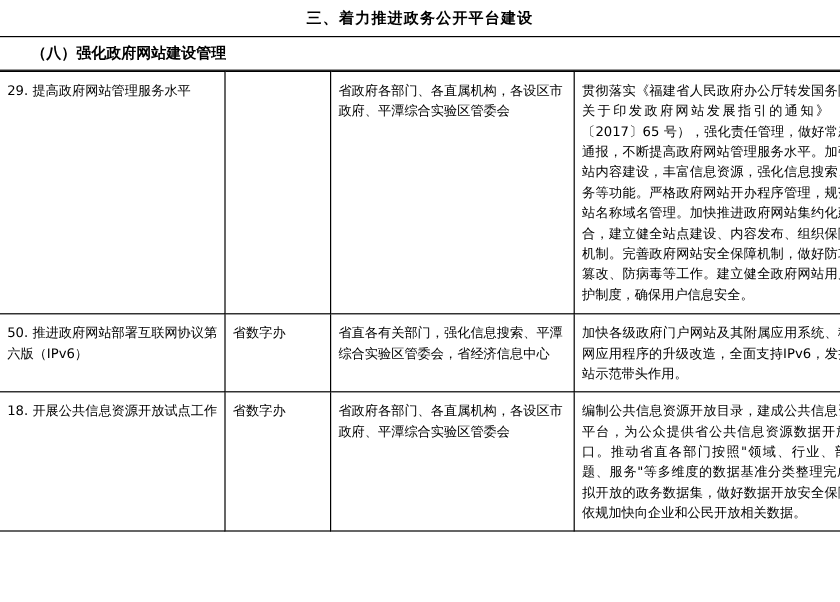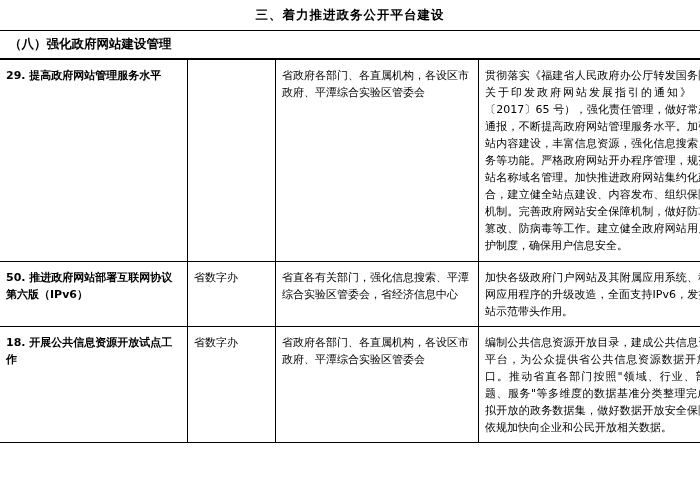--- a/index.html
+++ b/index.html
@@ -28,21 +28,21 @@
     justify-content: center;
     font-size: 12.5px;
     font-weight: bold;
     letter-spacing: 1px;
   }
   .section-title-row {
     height: 28px;
     border-bottom: 1px solid #000;
     display: flex;
     align-items: center;
-    padding-left: 9px;
+    padding-left: 26px;
     box-sizing: border-box;
   }
   .section-title {
     font-size: 12.5px;
     font-weight: bold;
   }
   table.matrix {
     width: 700px;
     border-collapse: collapse;
     table-layout: fixed;
@@ -50,21 +50,20 @@
   }
   table.matrix td {
     border: 1px solid #000;
     vertical-align: top;
     padding: 7px 6px 6px 6px;
     line-height: 1.55;
     word-break: break-word;
   }
   table.matrix td.task {
     width: 175px;
-    font-weight: bold;
   }
   table.matrix td.lead {
     width: 75px;
     text-align: left;
   }
   table.matrix td.dept {
     width: 190px;
   }
   table.matrix td.detail {
     width: 258px;

